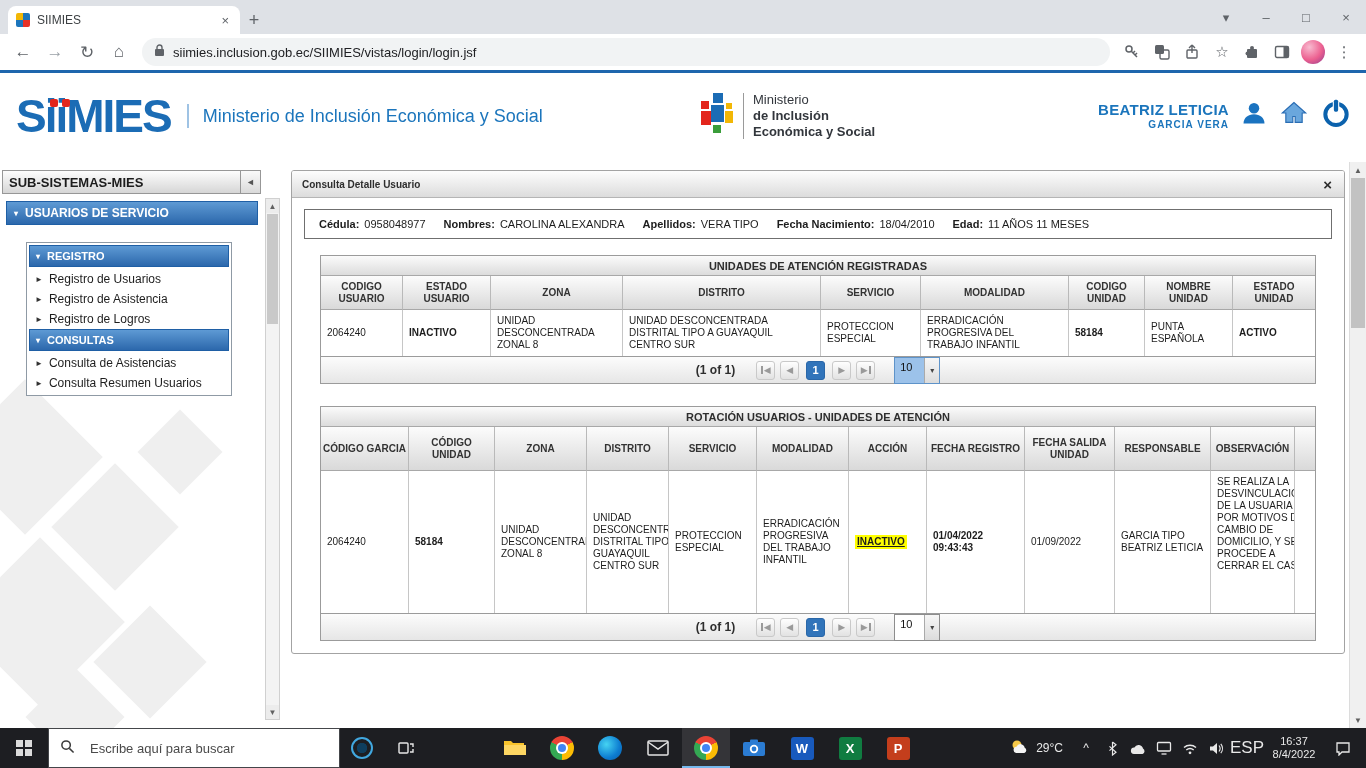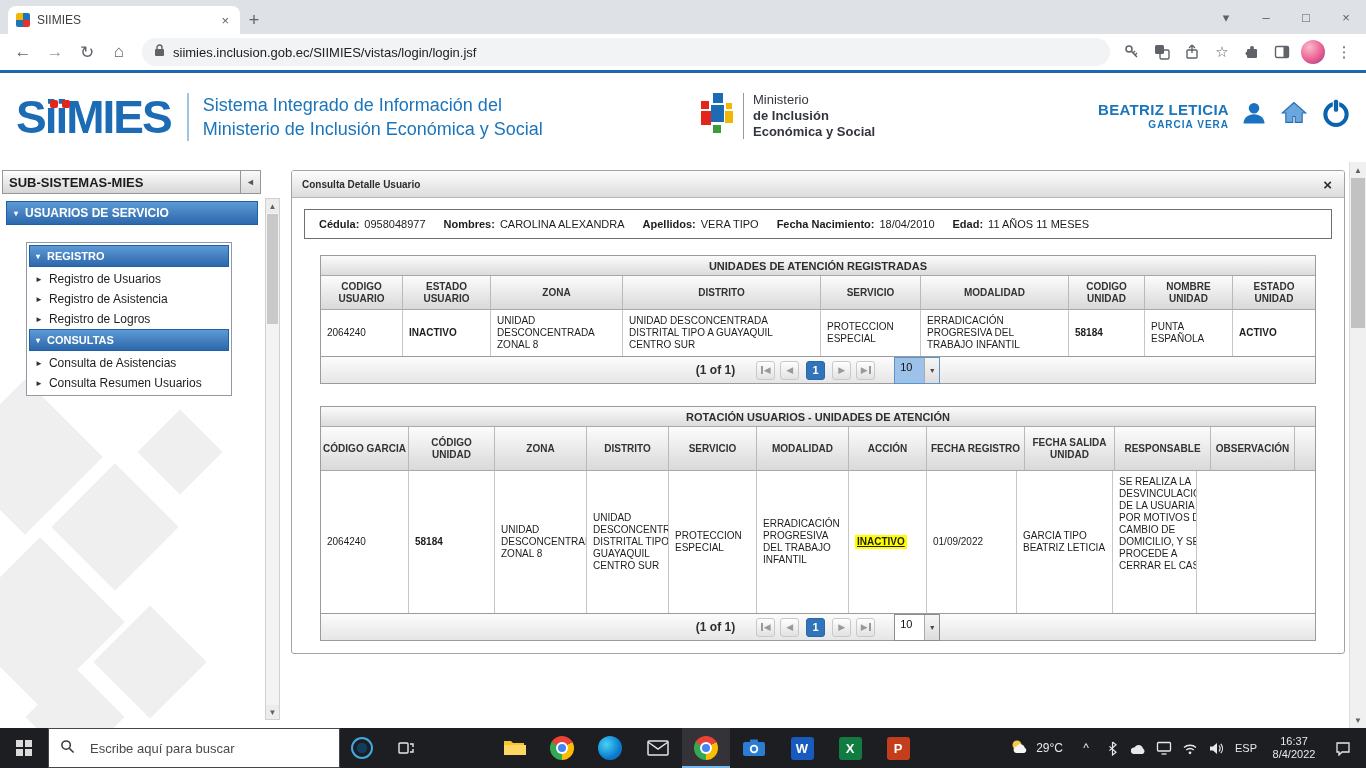--- a/index.html
+++ b/index.html
@@ -164,21 +164,21 @@
   .chrome-logo::before { content:""; position:absolute; inset:6px; background:#fff; border-radius:50%; }
   .chrome-logo::after { content:""; position:absolute; inset:8px; background:#4285f4; border-radius:50%; }
   .edge-logo { width:24px; height:24px; border-radius:50%;
                background:radial-gradient(circle at 35% 35%, #45d3f2, #0d7dd1 60%, #0a5ca8); }
   .tile { width:23px; height:23px; border-radius:3px; display:flex; align-items:center; justify-content:center;
           color:#fff; font-size:13px; font-weight:bold; }
   .tile.word { background:#185abd; } .tile.excel { background:#107c41; } .tile.ppt { background:#c43e1c; }
   .tb-tray { margin-left:auto; display:flex; align-items:center; gap:2px; padding-right:6px; }
   .weather { display:flex; align-items:center; gap:6px; padding:0 9px; font-size:12px; }
   .tray-i { width:24px; display:flex; align-items:center; justify-content:center; font-size:12px; }
-  .lang { width:32px; text-align:center; font-size:11px; }
+  .lang { width:32px; text-align:center; font-size:17px; }
   .clock { width:60px; text-align:center; font-size:11px; line-height:13px; }
   .action { width:34px; display:flex; align-items:center; justify-content:center; }
 </style>
 </head>
 <body>
 
 <div class="screen">
 
   <div class="tabstrip">
     <div class="tab">
@@ -246,21 +246,20 @@
   </div>
 
   <div class="appheader">
     <div class="logo-wrap">
       <div class="logo-text">
         <span>SiiMIES</span>
         <span class="logo-dot d1"></span>
         <span class="logo-dot d2"></span>
       </div>
       <div class="app-title">
-        <div>Sistema Integrado de Información del</div>
         <div>Ministerio de Inclusión Económica y Social</div>
       </div>
     </div>
 
     <div class="ministry">
       <span>
         <svg width="34" height="46" viewBox="0 0 34 46">
           <rect x="1" y="10" width="8" height="8" fill="#e3251c"></rect>
           <rect x="1" y="20" width="10" height="14" fill="#e3251c"></rect>
           <rect x="13" y="2" width="10" height="10" fill="#1b6cb5"></rect>
@@ -445,20 +444,21 @@
             <div class="trow">
               <div class="td c2-0">2064240</div>
               <div class="td c2-1 b">58184</div>
               <div class="td c2-2">UNIDAD DESCONCENTRADA ZONAL 8</div>
               <div class="td c2-3">UNIDAD DESCONCENTRADA DISTRITAL TIPO A GUAYAQUIL CENTRO SUR</div>
               <div class="td c2-4">PROTECCION ESPECIAL</div>
               <div class="td c2-5">ERRADICACIÓN PROGRESIVA DEL TRABAJO INFANTIL</div>
               <div class="td c2-6">
                   <span class="hl">INACTIVO</span>
                 </div>
+              <div class="td c2-7 b">01/04/2022 09:43:43</div>
               <div class="td c2-8">01/09/2022</div>
               <div class="td c2-9">GARCIA TIPO BEATRIZ LETICIA</div>
               <div class="td c2-10 top">SE REALIZA LA DESVINCULACIÓN DE LA USUARIA POR MOTIVOS DE CAMBIO DE DOMICILIO, Y SE PROCEDE A CERRAR EL CASO</div>
               <div class="td c2-11"></div>
             </div>
             <div class="pager">
               <span class="pstatus">(1 of 1)</span>
               <span class="pgbtn">
                   <span class="pgbar"></span>
                   <span>◀</span>

